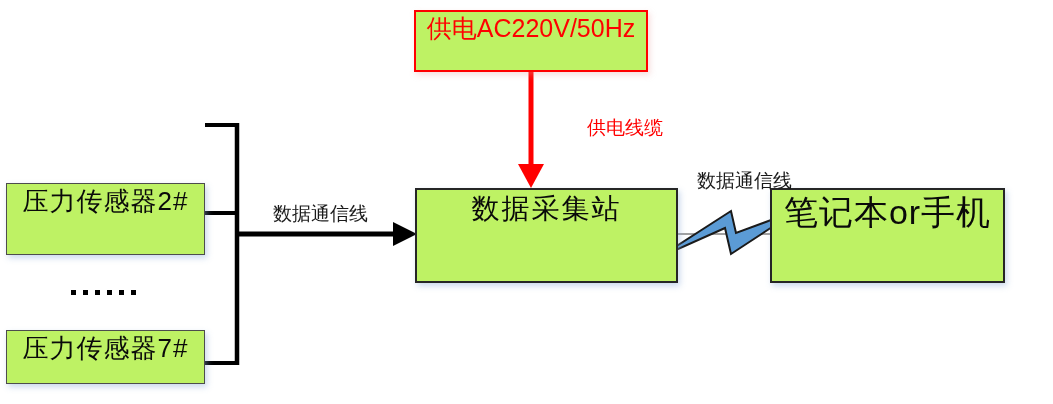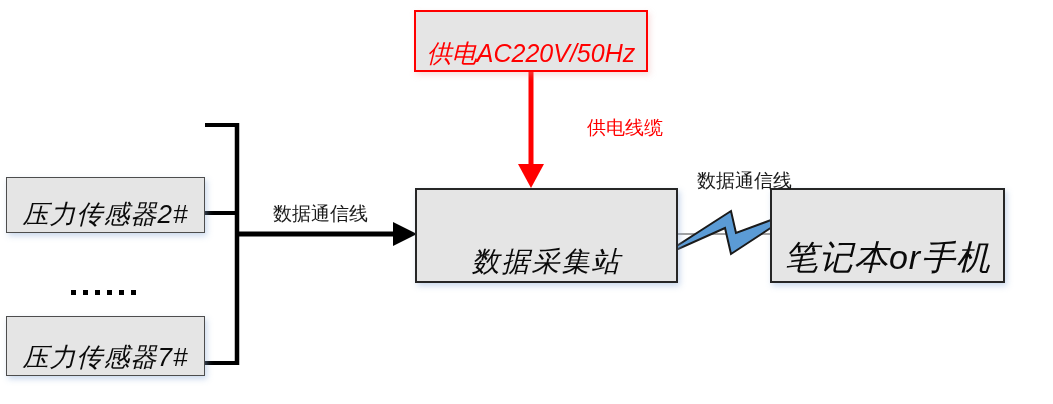--- a/index.html
+++ b/index.html
@@ -1,30 +1,29 @@
 <!DOCTYPE html>
 <html><head>
 <meta charset="utf-8">
 <style>
   html,body{margin:0;padding:0;background:#fff;}
   .canvas{
     position:relative;width:1053px;height:404px;background:#ffffff;
     font-family:"Liberation Sans","DejaVu Sans",sans-serif;overflow:hidden;
   }
   .node{
-    position:absolute;background:#e5e5e5;display:flex;align-items:flex-end;justify-content:center;
+    position:absolute;background:#bef264;display:flex;align-items:flex-start;justify-content:center;
     color:#0a0a0a;text-align:center;box-sizing:border-box;
     box-shadow:2px 3px 6px rgba(140,170,215,0.45);
     white-space:nowrap;
-    font-style:italic;
   }
   .sensor{border:1.6px solid #4d4d4d;font-size:26px;letter-spacing:1px;}
   .sensor1{left:6px;top:92px;width:199px;height:66px;}
-  .sensor2{left:6px;top:177px;width:199px;height:56px;}
-  .sensor7{left:6px;top:316px;width:199px;height:60px;}
+  .sensor2{left:6px;top:183px;width:199px;height:72px;}
+  .sensor7{left:6px;top:330px;width:199px;height:54px;}
   .station{left:415px;top:188px;width:263px;height:95px;border:2px solid #262626;font-size:28px;letter-spacing:2px;}
   .client{left:770px;top:188px;width:235px;height:95px;border:2px solid #262626;font-size:34px;letter-spacing:1px;}
   .power{left:414px;top:10px;width:234px;height:62px;border:2px solid #ff0000;color:#ff0000;font-size:25px;box-shadow:2px 3px 6px rgba(230,160,160,0.35);}
   .lbl{position:absolute;font-size:19px;color:#1a1a1a;white-space:nowrap;}
   .lbl-data{left:273px;top:201px;}
   .lbl-power{left:543px;top:115px;color:#ff0000;margin-left:44px;}
   .lbl-wifi{left:697px;top:168px;}
   .ellipsis{position:absolute;left:71px;top:290px;display:flex;gap:7px;align-items:center;}
   .ellipsis .dot{width:5px;height:5px;background:#000;}
   .sr{position:absolute;width:1px;height:1px;overflow:hidden;clip:rect(0 0 0 0);white-space:nowrap;}

